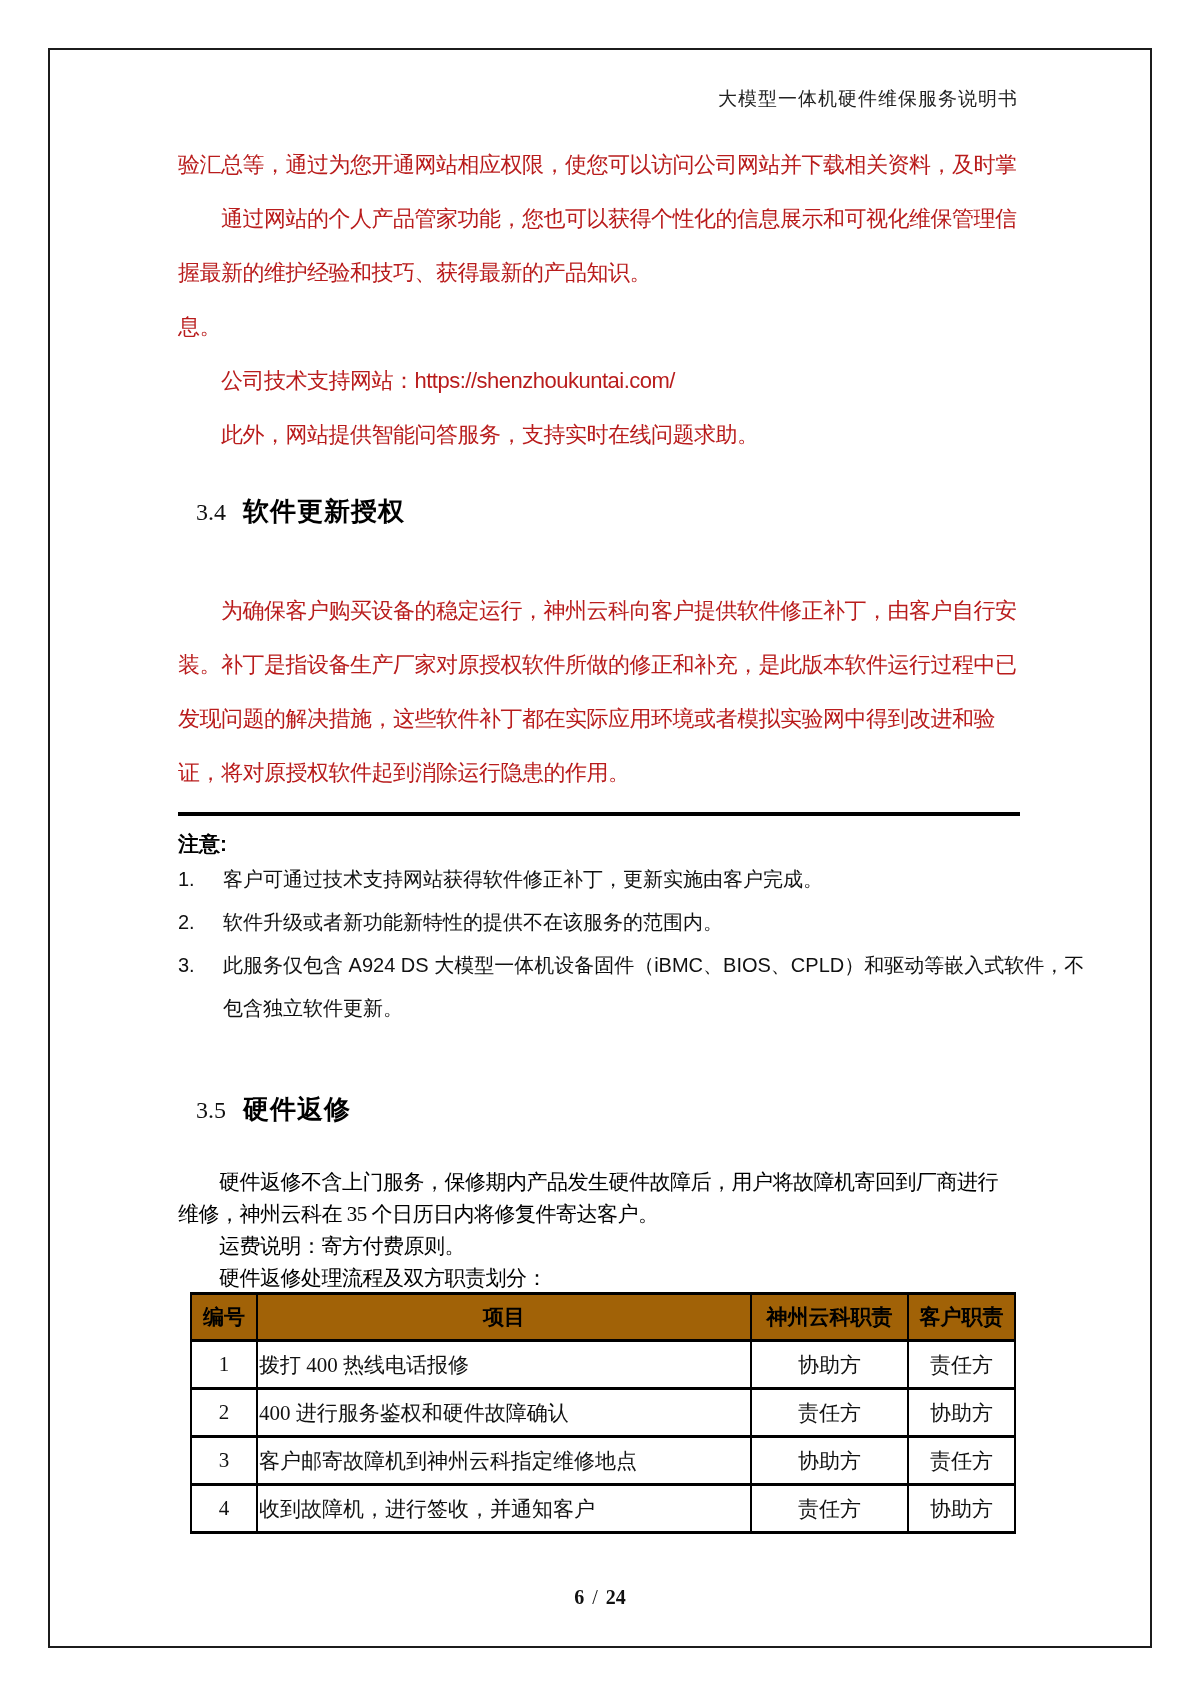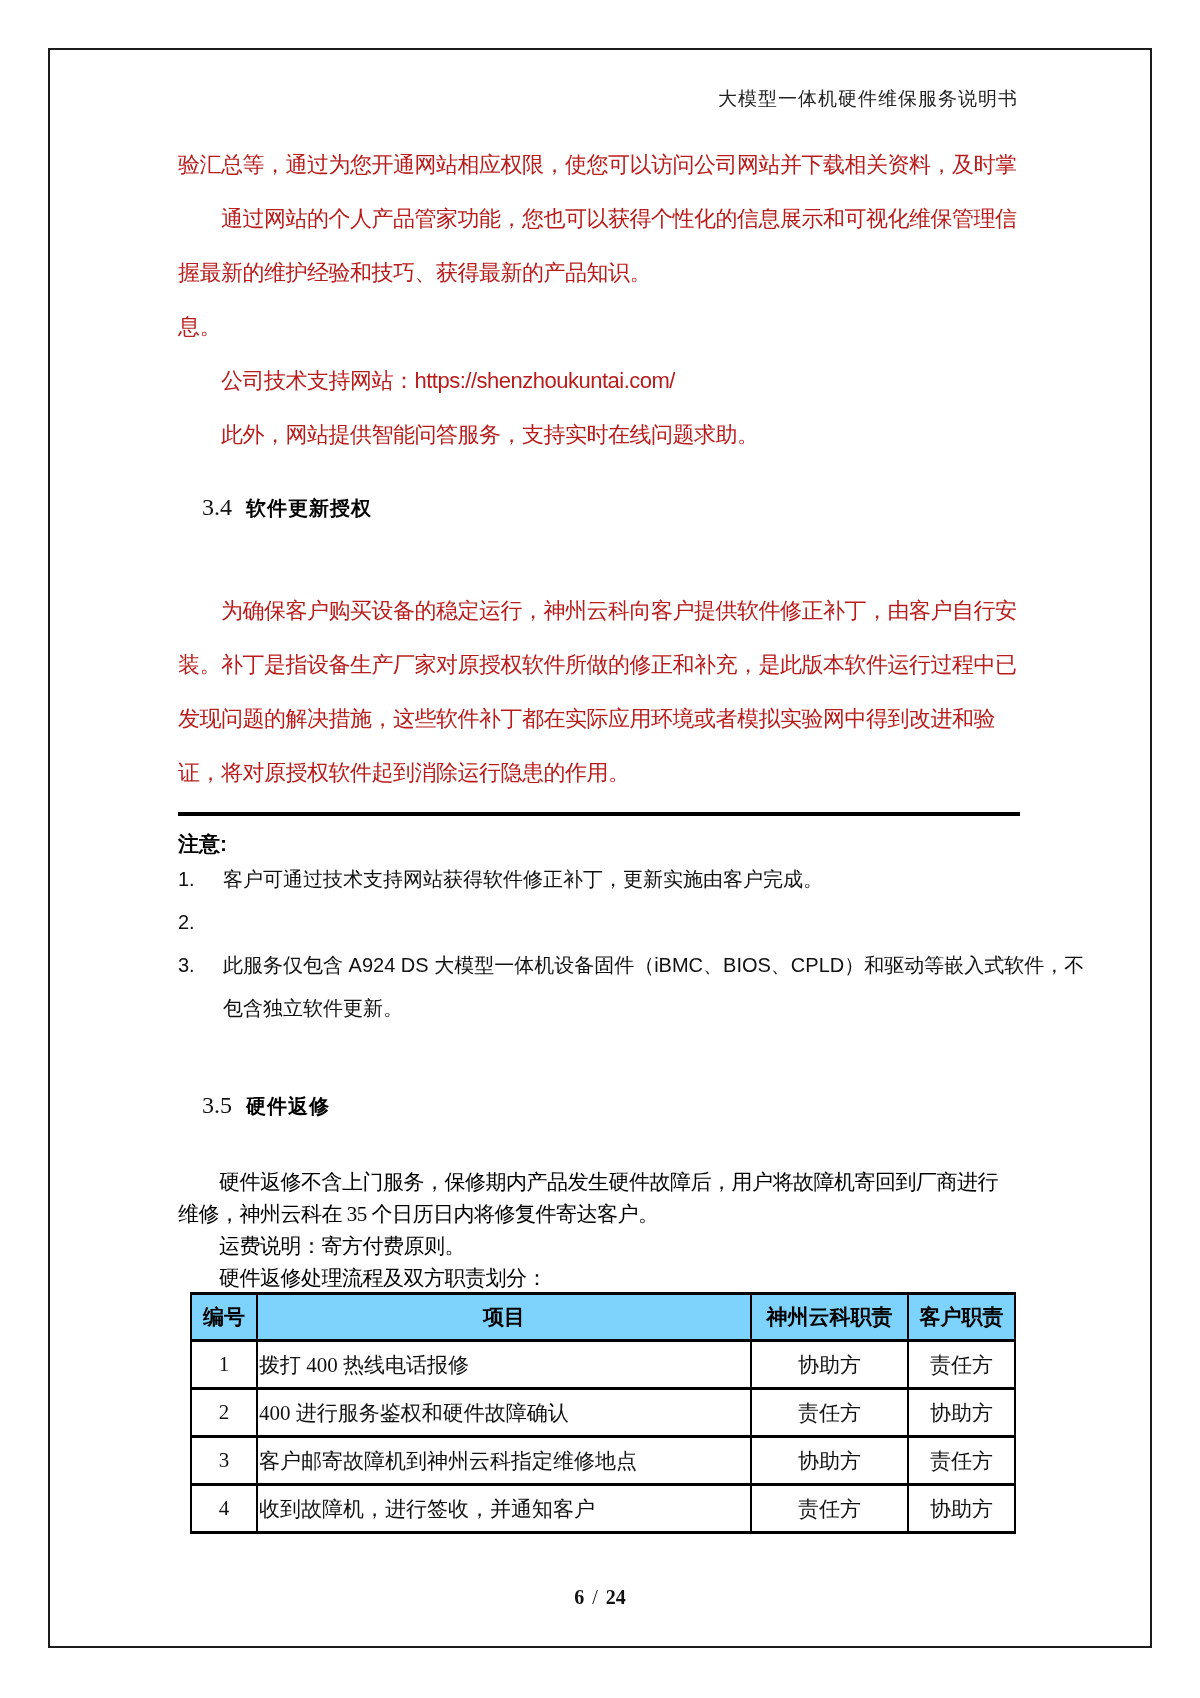--- a/index.html
+++ b/index.html
@@ -17,26 +17,26 @@
     letter-spacing:1px; white-space:nowrap;
   }
   .textblock { position:absolute; left:178px; width:848px; }
   .bline {
     height:54px; line-height:29px; font-size:22px; letter-spacing:-0.5px;
     white-space:nowrap; color:#b91c1c;
   }
   .block1 { top:150px; }
   .block2 { top:596px; }
   .sec-heading {
-    position:absolute; left:202px; display:flex; align-items:baseline; gap:14px;text-align:right;
+    position:absolute; left:196px; display:flex; align-items:baseline; gap:1px;text-align:right;
   }
   .h34 { top:494px; }
   .h35 { top:1092px; }
   .sec-num { font-family:"Liberation Serif", serif; font-size:24px; color:#111; }
-  .sec-title { font-family:"Liberation Sans", sans-serif; font-weight:bold; font-size:20px; letter-spacing:1px; color:#000; }
+  .sec-title { font-family:"Liberation Sans", sans-serif; font-weight:bold; font-size:26px; letter-spacing:1px; color:#000;margin-left:16px; }
   .hr-line { position:absolute; left:178px; top:812px; width:842px; height:4px; background:#000; }
   .notice-label {
     position:absolute; left:178px; top:830px; font-weight:bold; font-size:21px; color:#000;
   }
   .notice-items { position:absolute; left:178px; top:866px; width:848px; }
   .n-item { display:flex; height:43px; line-height:27px; font-size:20px; color:#111; white-space:nowrap; }
   .n-num { width:45px; flex:none; }
   .n-cont { padding-left:45px; height:43px; line-height:27px; font-size:20px; color:#111; white-space:nowrap; }
   .block35 { top:1169px; font-family:"Liberation Serif", serif; }
   .sline {
@@ -44,21 +44,21 @@
     white-space:nowrap; color:#000000;
   }
   .rma-table {
     position:absolute; left:190px; top:1292px; width:826px;
     border-collapse:collapse; font-family:"Liberation Serif", serif; table-layout:fixed;
   }
   .rma-table th, .rma-table td {
     border:2px solid #000; border-top-width:3px; border-bottom-width:3px;
     text-align:center; padding:0; font-size:21px; color:#111;
   }
-  .rma-table th { height:44px; background:#7dd3fc; font-weight:bold; color:#000;margin-left:24px; }
+  .rma-table th { height:44px; background:#a16207; font-weight:bold; color:#000;margin-left:24px; }
   .rma-table td { height:45px; font-weight:normal; }
   .rma-table td:nth-child(2) { text-align:left; padding-left:1px; }
   .rma-table col:nth-child(1) { width:8%; }
   .rma-table col:nth-child(2) { width:60%; }
   .rma-table col:nth-child(3) { width:19%; }
   .rma-table col:nth-child(4) { width:13%; }
   .doc-footer {
     position:absolute; left:0; top:1586px; width:1200px; text-align:center;
     font-family:"Liberation Serif", serif; font-weight:bold; font-size:20px; color:#111;
   }
@@ -96,20 +96,21 @@
   <div class="hr-line"></div>
   <div class="notice-label">注意:</div>
 
   <div class="notice-items">
     <div class="n-item">
       <span class="n-num">1.</span>
       <span>客户可通过技术支持网站获得软件修正补丁，更新实施由客户完成。</span>
     </div>
     <div class="n-item">
       <span class="n-num">2.</span>
+      <span>软件升级或者新功能新特性的提供不在该服务的范围内。</span>
     </div>
     <div class="n-item">
       <span class="n-num">3.</span>
       <span>此服务仅包含 A924 DS 大模型一体机设备固件（iBMC、BIOS、CPLD）和驱动等嵌入式软件，不</span>
     </div>
     <div class="n-cont">包含独立软件更新。</div>
   </div>
 
   <div class="sec-heading h35">
     <span class="sec-num">3.5</span>

